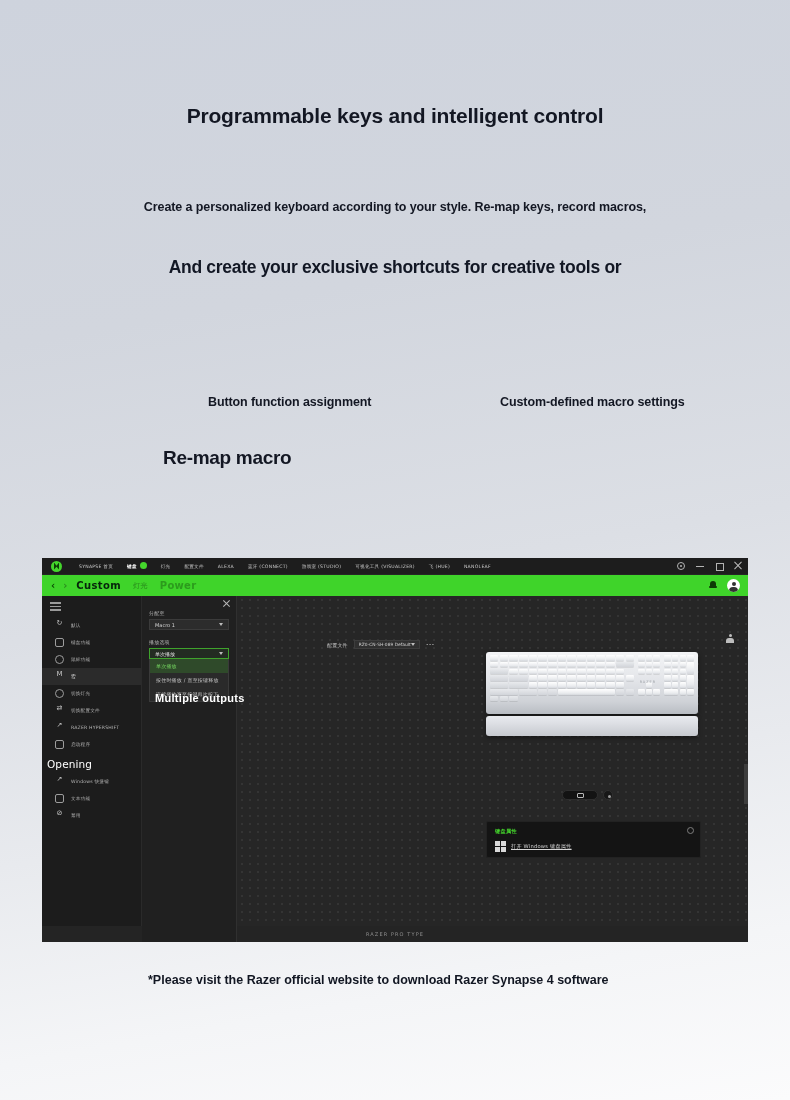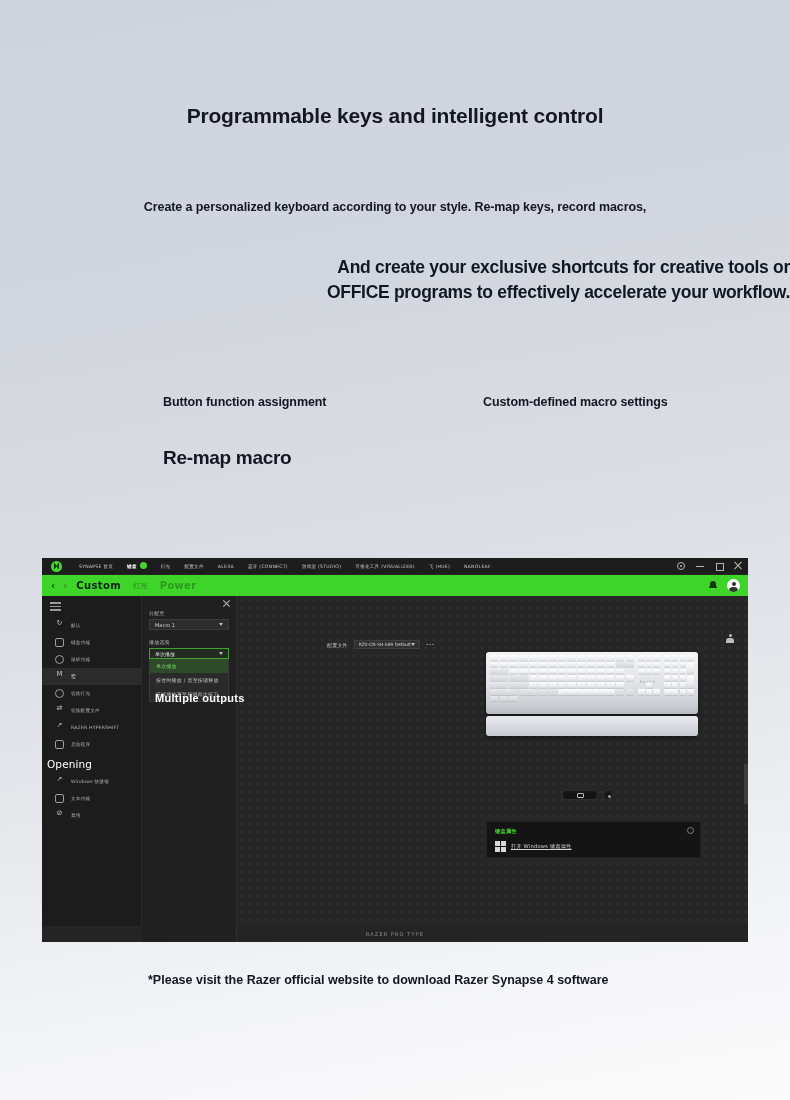--- a/index.html
+++ b/index.html
@@ -11,21 +11,21 @@
     background: linear-gradient(170deg, #ced3dd 0%, #d2d6de 28%, #dcdfe5 52%, #e8eaee 70%, #f4f5f7 86%, #fbfbfc 100%);
     position: relative;
     overflow: hidden;
   }
 
   
   .promo { position: absolute; left: 0; width: 790px; text-align: center; color: #131723; }
   .promo-h1 { top: 104px; font-size: 21px; font-weight: bold; letter-spacing: -0.2px; }
   .promo-sub { top: 200px; font-size: 12.5px; font-weight: bold; letter-spacing: -0.1px; }
 
-  .promo-block { position: absolute; left: 0; width: 790px; text-align: right; color: #121724; }
+  .promo-block { position: absolute; left: 0; width: 790px; text-align: center; color: #121724; }
   .promo-block .line { font-size: 17.5px; font-weight: bold; line-height: 25px; letter-spacing: -0.3px; }
 
   .feature-row { position: absolute; display: flex; }
   .feature-col { color: #131723; }
   .feature-small { font-size: 12.5px; font-weight: bold; letter-spacing: -0.1px; }
   .feature-big { font-size: 19px; font-weight: bold; letter-spacing: -0.3px; }
 
   .footnote { position: absolute; left: 148px; top: 971px; width: 560px;
               font-size: 12.5px; font-weight: bold; color: #111622; line-height: 18px; }
 
@@ -246,25 +246,24 @@
   .app-footer span { color: #8d8d8d; font-size: 5px; letter-spacing: 1.1px; }
 </style>
 </head>
 <body>
 
 <div class="promo promo-h1">Programmable keys and intelligent control</div>
 <div class="promo promo-sub">Create a personalized keyboard according to your style. Re-map keys, record macros,</div>
 
 <div class="promo-block" style="top:255px;">
   <div class="line">And create your exclusive shortcuts for creative tools or</div>
-  <div class="line">OFFICE programs to effectively accelerate your workflow.</div>
 </div>
 
 <div class="feature-row" style="left:163px; top:395px;">
-  <div class="feature-col feature-small" style="width:320px;">Button function assignment</div>
+  <div class="feature-col feature-small" style="width:292px;margin-left:45px;">Button function assignment</div>
   <div class="feature-col feature-small">Custom-defined macro settings</div>
 </div>
 
 <div class="feature-row" style="left:163px; top:447px;">
   <div class="feature-col feature-big">Re-map macro</div>
 </div>
 
 <div class="app">
 
   <div class="titlebar">

